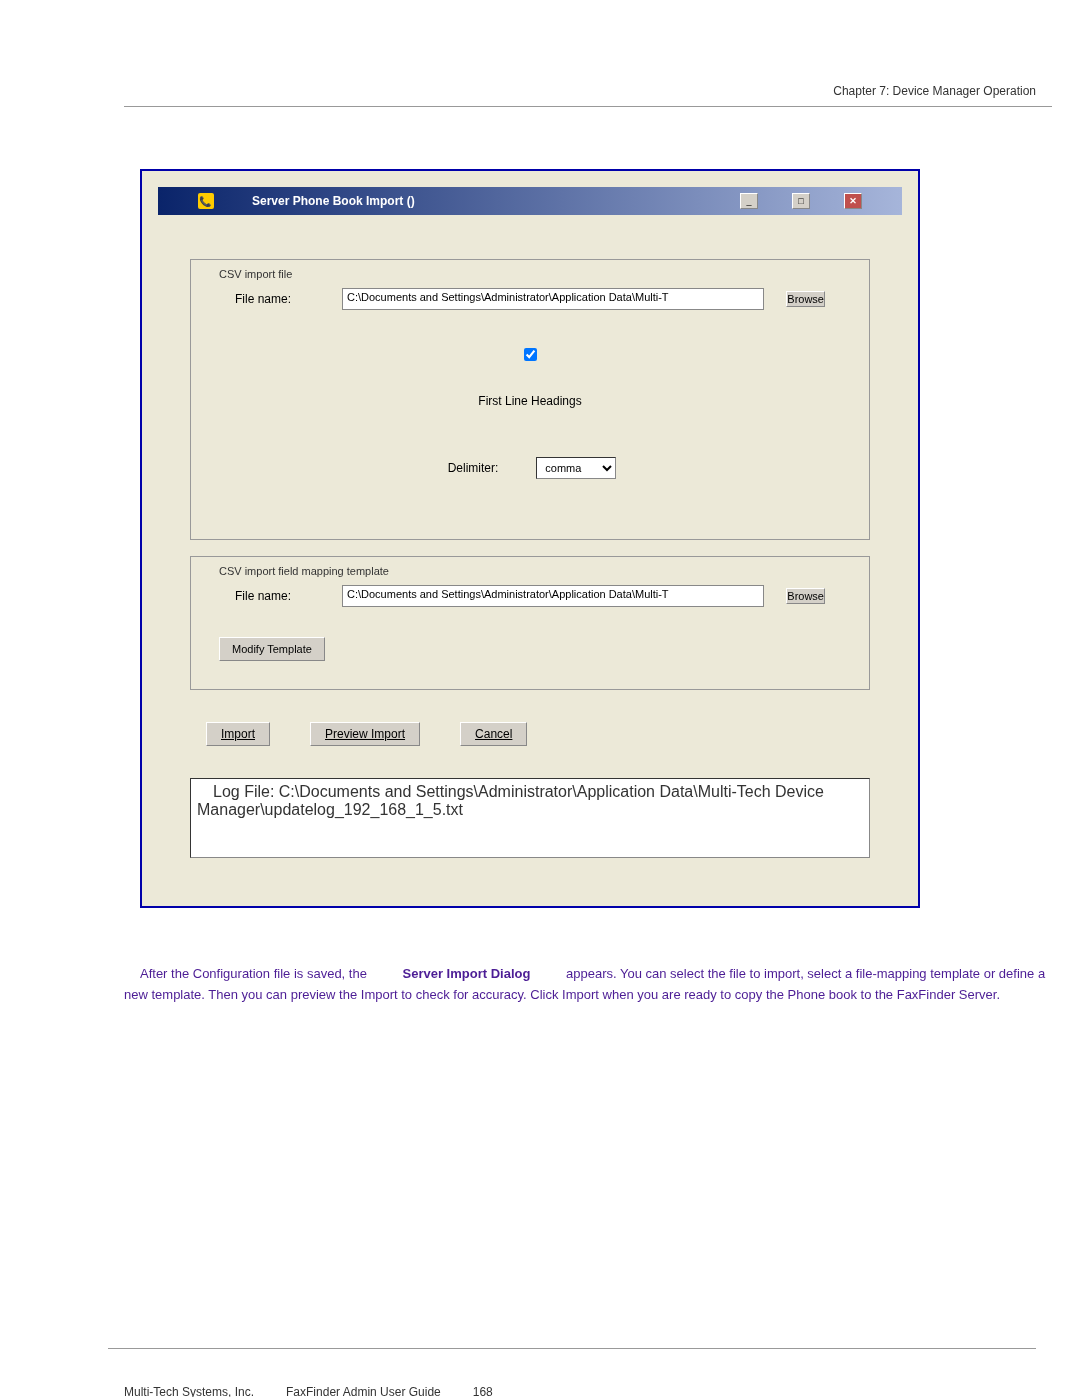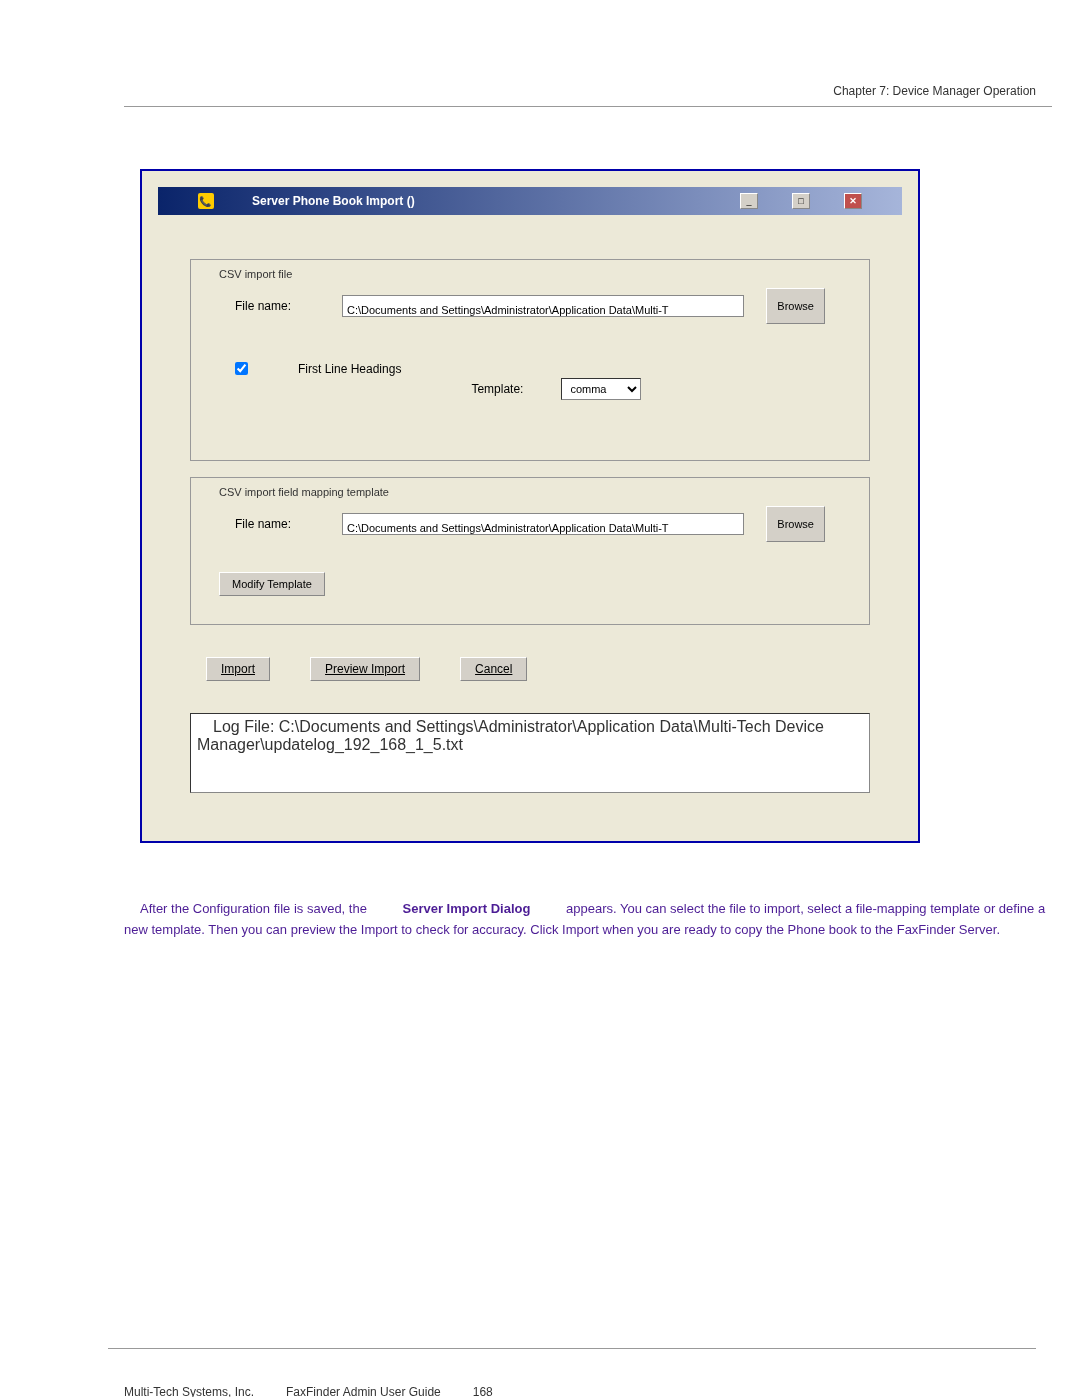--- a/index.html
+++ b/index.html
@@ -133,43 +133,44 @@
       color: #000;
       width: 75px;
       flex-shrink: 0;
     }
 
     .file-path-input {
       flex: 1;
       height: 22px;
       border: 1px solid #888;
       background: white;
-      padding: 8px 4px;
+      padding: 2px 4px;
       font-size: 11px;
       overflow: hidden;
       white-space: nowrap;
     }
 
     .browse-button {
       margin-left: 6px;
-      height: 36px;
-      padding: 0 10px;
+      height: 16px;
+      padding: 0 0;
       background: #d4d0c8;
       border: 1px solid #888;
       border-top-color: #fff;
       border-left-color: #fff;
       font-size: 11px;
       cursor: pointer;
     }
 
     .checkbox-row {
       display: flex;
-      align-items: flex-start;
-      gap: 18px;
+      align-items: center;
+      gap: 1px;
       margin-top: 4px;
+      flex-direction: column;
     }
 
     .delimiter-group {
       display: flex;
       align-items: center;
       gap: 6px;
       margin-left: 20px;
     }
 
     .delimiter-label {
@@ -291,21 +292,21 @@
           <div class="form-row">
             <span class="form-label">File name:</span>
             <div class="file-path-input">C:\Documents and Settings\Administrator\Application Data\Multi-T</div>
             <button class="browse-button">Browse</button>
           </div>
 
           <div class="checkbox-row">
             <input type="checkbox" class="checkbox-input" checked="" style="">
             <span>First Line Headings</span>
             <div class="delimiter-group">
-              <span class="delimiter-label">Template:</span>
+              <span class="delimiter-label">Delimiter:</span>
               <select class="delimiter-select">
                 <option>comma</option>
               </select>
             </div>
           </div>
         </div>
 
         <div class="fieldset-group">
           <span class="fieldset-legend">CSV import field mapping template</span>
 

